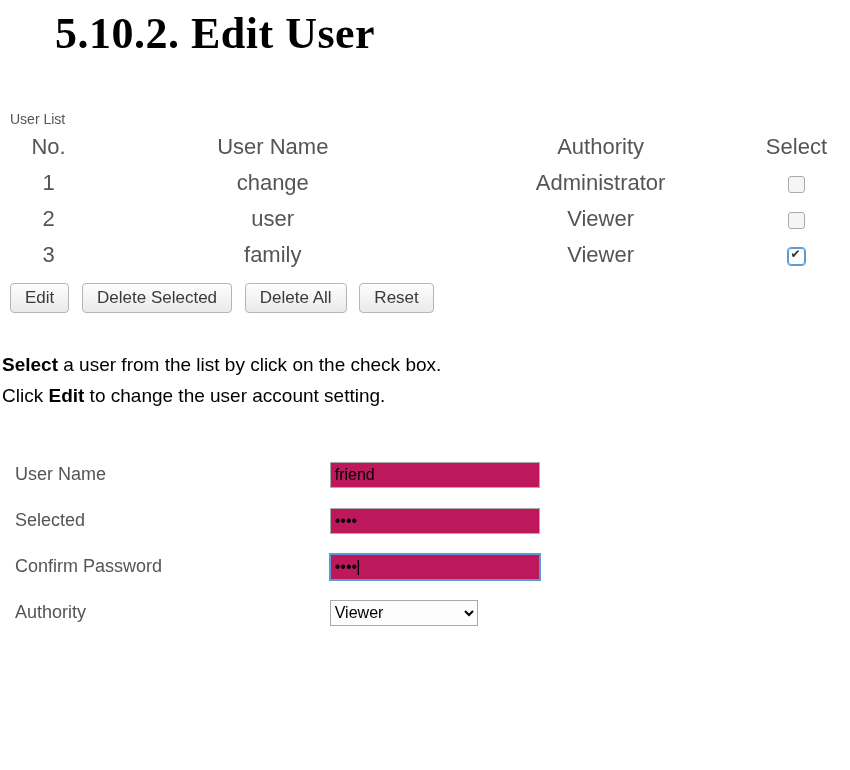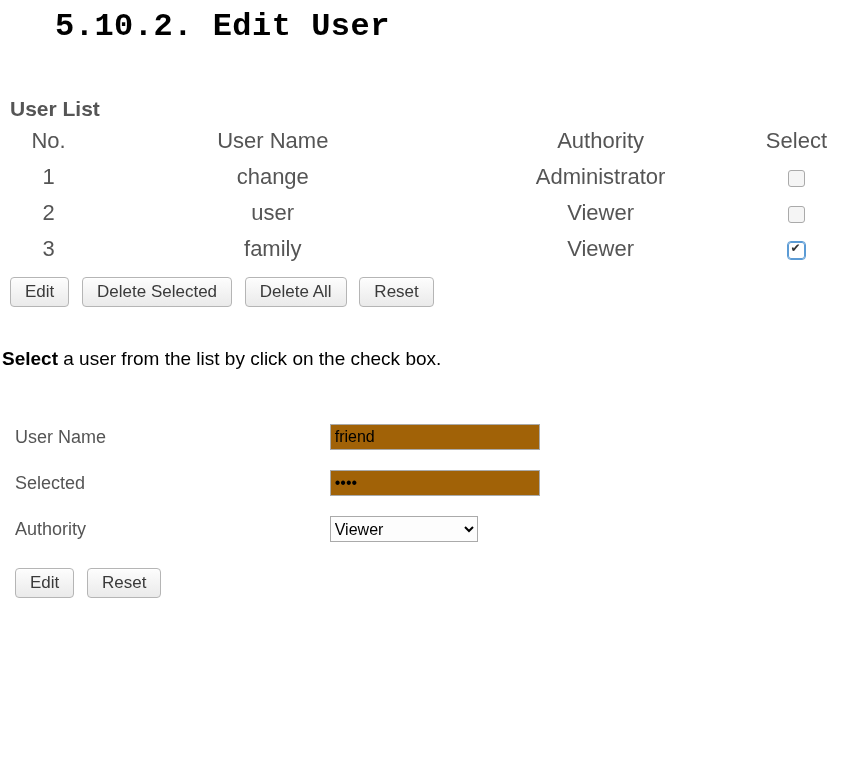--- a/index.html
+++ b/index.html
@@ -5,33 +5,32 @@
   body {
     font-family: Arial, Helvetica, sans-serif;
     font-size: 17px;
     color: #5a5a5a;
     margin: 0;
     padding: 0;
     width: 850px;
     background: #fff;
   }
   .heading {
-    font-family: Liberation Mono, monospace;
-    font-size: 32px;
+    font-family: Liberation Serif, serif;
+    font-size: 44px;
     color: #000;
     font-weight: 700;
     padding: 0 0 0 55px;
     margin: 8px 0 52px 0;
     letter-spacing: 0.5px;
   }
   .user-list-title {
-    font-size: 21px;
+    font-size: 14px;
     color: #555;
     padding: 0 0 2px 10px;
-    font-weight: bold;
   }
   .list-table {
     border-collapse: collapse;
     width: 840px;
     margin-left: 10px;
   }
   .list-table td {
     padding: 5px 4px;
     text-align: center;
     font-size: 22px;
@@ -101,21 +100,21 @@
     vertical-align: middle;
   }
   .text-input {
     width: 200px;
     height: 22px;
     border: 1px solid #aaa;
     padding: 1px 4px;
     font-size: 16px;
     color: #000;
     vertical-align: middle;
-    background: #a16207;
+    background: #be185d;
   }
   .text-input.focused {
     border: 1px solid #5b9bd5;
     outline: 1px solid #5b9bd5;
   }
   .select-input {
     width: 148px;
     height: 26px;
     border: 1px solid #aaa;
     font-size: 16px;
@@ -170,34 +169,37 @@
   <span class="btn">Edit</span>
   <span class="btn">Delete Selected</span>
   <span class="btn">Delete All</span>
   <span class="btn">Reset</span>
 </div>
 
 <div class="instruct">
   <div>
     <b>Select</b><span> a user from the list by click on the check box.</span>
   </div>
+  <div>
+    <span>Click </span><b>Edit</b><span> to change the user account setting.</span>
+  </div>
 </div>
 
 <div class="form-block">
   <div class="form-row">
     <span class="form-label">User Name</span>
     <input class="text-input" type="text" value="friend" style="">
   </div>
   <div class="form-row">
     <span class="form-label">Selected</span>
     <input class="text-input" type="text" value="••••" style="">
+  </div>
+  <div class="form-row">
+    <span class="form-label">Confirm Password</span>
+    <span class="text-input focused cursor-caret" style="display:inline-block;line-height:22px;">••••</span>
   </div>
   <div class="form-row">
     <span class="form-label">Authority</span>
     <select class="select-input">
       <option>Viewer</option>
     </select>
   </div>
-  <div class="form-btn-row">
-    <span class="btn">Edit</span>
-    <span class="btn">Reset</span>
-  </div>
 </div>
 
 </body></html>

